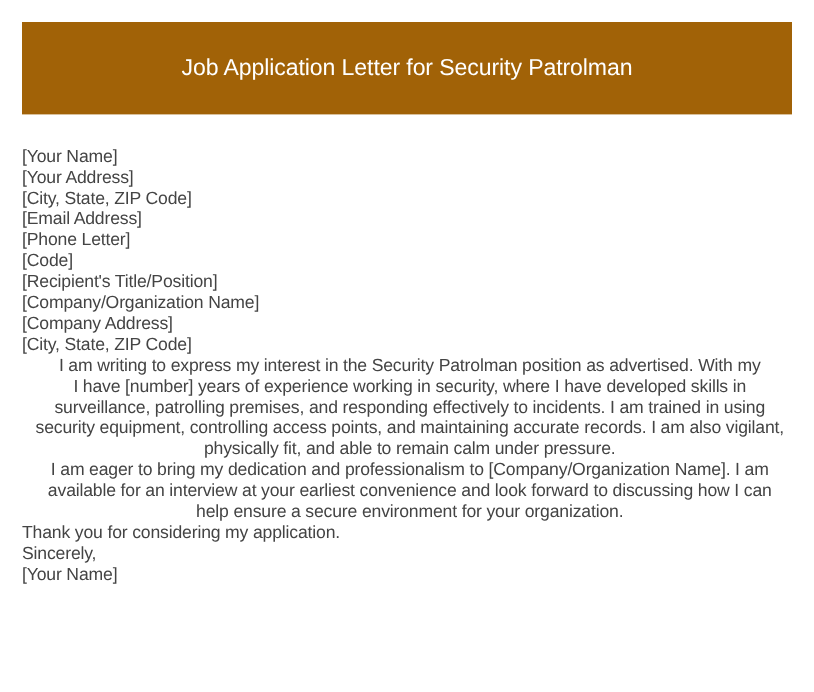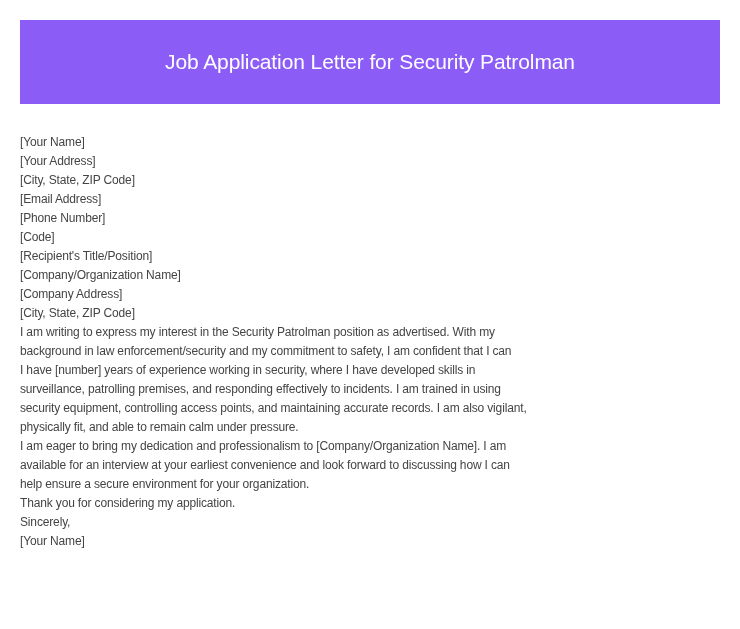--- a/index.html
+++ b/index.html
@@ -13,77 +13,77 @@
       position: relative;
       overflow: hidden;
       font-family: "Liberation Sans", sans-serif;
     }
     .header {
       position: absolute;
       left: 20px;
       top: 20px;
       width: 700px;
       height: 84px;
-      background: #8b5cf6;
+      background: #a16207;
       display: flex;
       align-items: center;
       justify-content: center;
     }
     .header h1 {
       margin: 0;
       font-weight: normal;
       font-size: 21px;
       color: #ffffff;
       letter-spacing: -0.1px;
       font-family: "Liberation Sans", sans-serif;
     }
     .letter {
       position: absolute;
       left: 20px;
       top: 133px;
       width: 705px;
-      font-size: 12px;
+      font-size: 16px;
       line-height: 19px;
       color: #444444;
       letter-spacing: -0.15px;
     }
     .letter .line {
       display: block;
       white-space: nowrap;
     }
     .letter .para {
       display: block;
+      text-align: center;
     }
   </style>
 </head>
 <body>
 
 <div class="header">
   <h1>Job Application Letter for Security Patrolman</h1>
 </div>
 
 <div class="letter">
   <div>
     <span class="line">[Your Name]</span>
     <span class="line">[Your Address]</span>
     <span class="line">[City, State, ZIP Code]</span>
     <span class="line">[Email Address]</span>
-    <span class="line">[Phone Number]</span>
+    <span class="line">[Phone Letter]</span>
   </div>
   <span class="line">[Code]</span>
   <div>
     <span class="line">[Recipient's Title/Position]</span>
     <span class="line">[Company/Organization Name]</span>
     <span class="line">[Company Address]</span>
     <span class="line">[City, State, ZIP Code]</span>
   </div>
 
   <div class="para">
     <span class="line">I am writing to express my interest in the Security Patrolman position as advertised. With my</span>
-    <span class="line">background in law enforcement/security and my commitment to safety, I am confident that I can</span>
   </div>
 
   <div class="para">
     <span class="line">I have [number] years of experience working in security, where I have developed skills in</span>
     <span class="line">surveillance, patrolling premises, and responding effectively to incidents. I am trained in using</span>
     <span class="line">security equipment, controlling access points, and maintaining accurate records. I am also vigilant,</span>
     <span class="line">physically fit, and able to remain calm under pressure.</span>
   </div>
 
   <div class="para">

